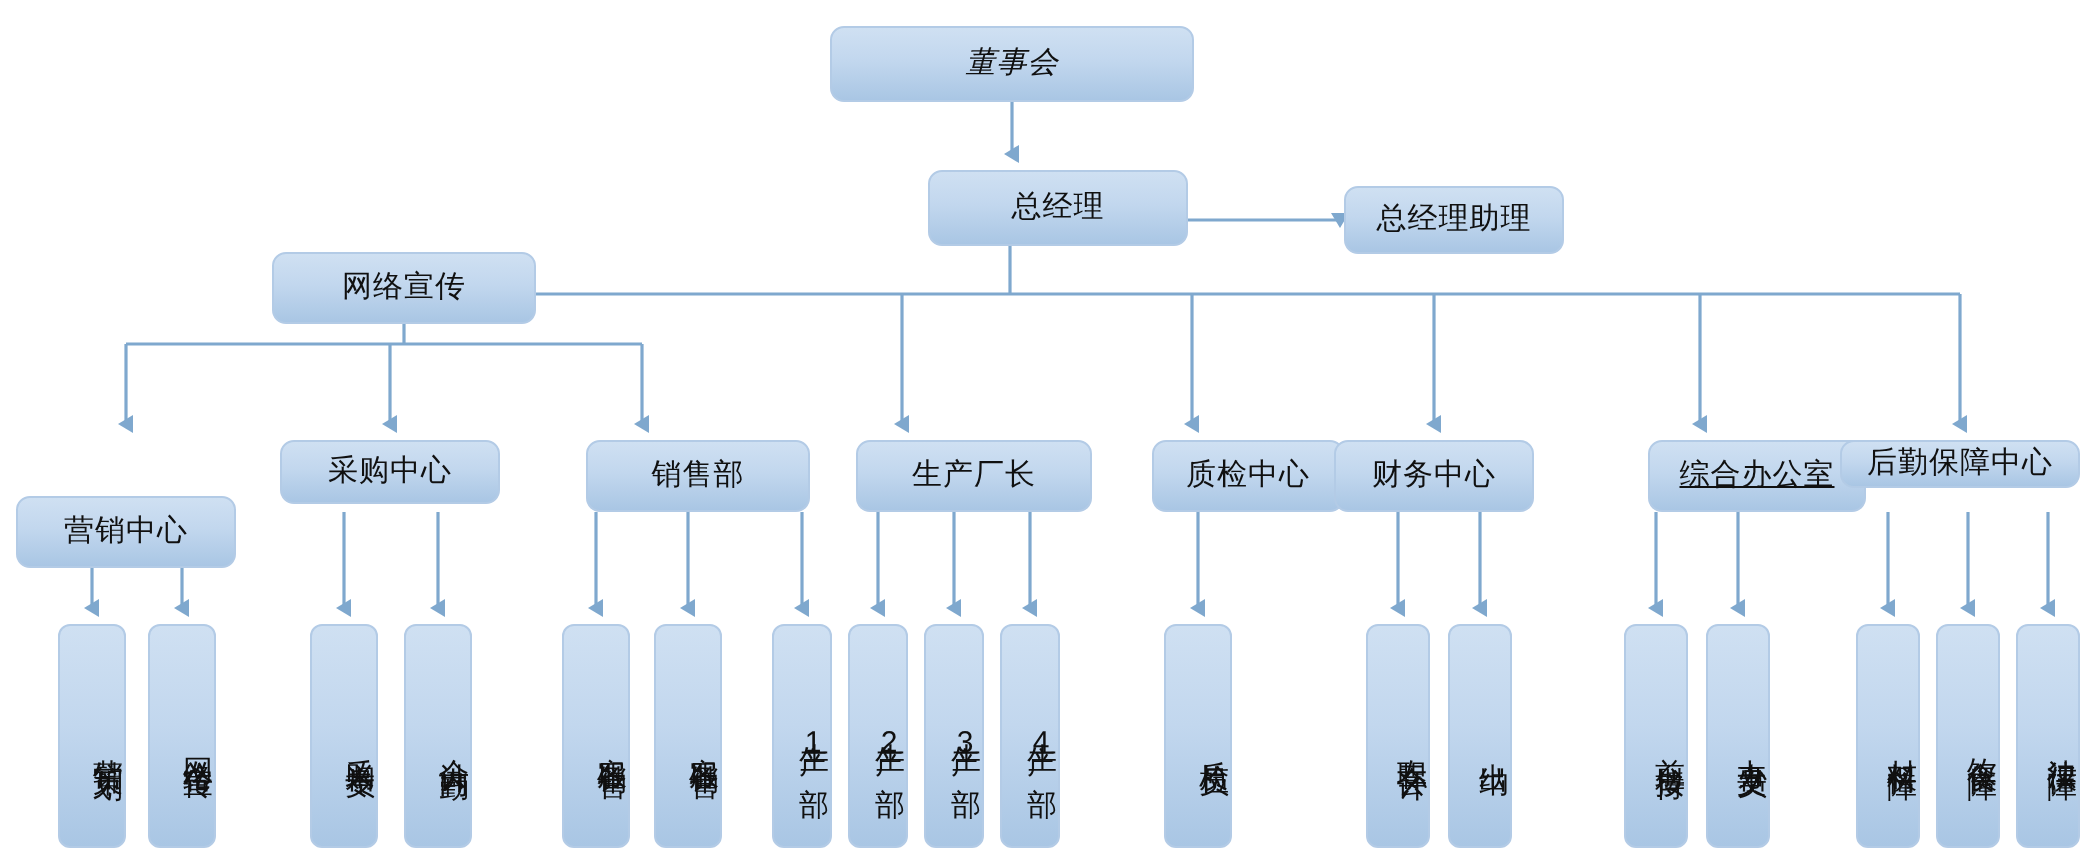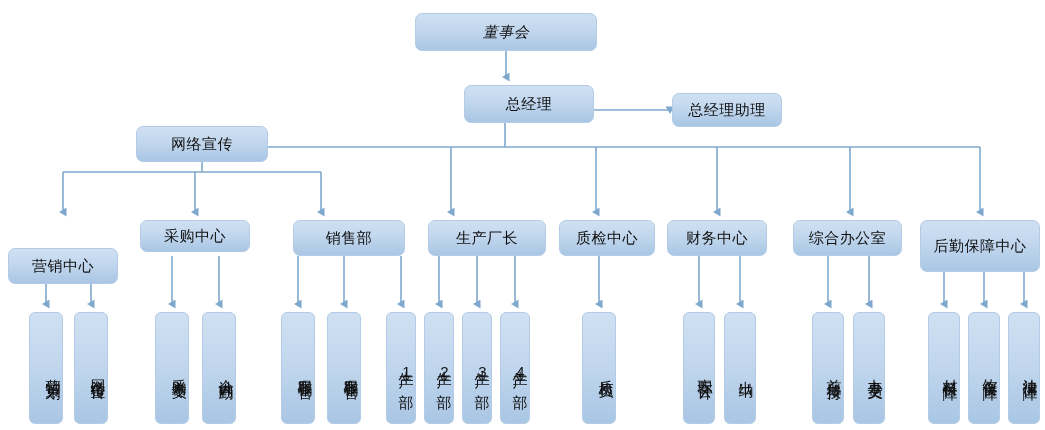--- a/index.html
+++ b/index.html
@@ -155,45 +155,45 @@
       </div>
       <div class="node leaf" style="left: 424px; top: 312px; width: 30px; height: 112px;">
         <span class="label">生产2部</span>
       </div>
       <div class="node leaf" style="left: 462px; top: 312px; width: 30px; height: 112px;">
         <span class="label">生产3部</span>
       </div>
       <div class="node leaf" style="left: 500px; top: 312px; width: 30px; height: 112px;">
         <span class="label">生产4部</span>
       </div>
-      <div class="node" style="left: 559px; top: 220px; width: 96px; height: 36px; align-items: center;">
+      <div class="node" style="left: 576px; top: 220px; width: 96px; height: 36px; align-items: center;">
         <span class="label">质检中心</span>
       </div>
       <div class="node leaf" style="left: 582px; top: 312px; width: 34px; height: 112px;">
         <span class="label">质检员</span>
       </div>
       <div class="node" style="left: 667px; top: 220px; width: 100px; height: 36px; justify-content: center;">
         <span class="label">财务中心</span>
       </div>
       <div class="node leaf" style="left: 683px; top: 312px; width: 32px; height: 112px;">
         <span class="label">专职会计</span>
       </div>
       <div class="node leaf" style="left: 724px; top: 312px; width: 32px; height: 112px;">
         <span class="label">出纳</span>
       </div>
-      <div class="node" style="left: 793px; top: 220px; width: 109px; height: 36px;">
+      <div class="node" style="left: 824px; top: 220px; width: 109px; height: 36px; text-decoration: underline;">
         <span class="label">综合办公室</span>
       </div>
       <div class="node leaf" style="left: 812px; top: 312px; width: 32px; height: 112px;">
         <span class="label">前台接待</span>
       </div>
       <div class="node leaf" style="left: 853px; top: 312px; width: 32px; height: 112px;">
         <span class="label">办事文员</span>
       </div>
-      <div class="node" style="left: 920px; top: 220px; width: 120px; height: 52px;">
+      <div class="node" style="left: 920px; top: 220px; width: 120px; height: 24px;">
         <span class="label">后勤保障中心</span>
       </div>
       <div class="node leaf" style="left: 928px; top: 312px; width: 32px; height: 112px;">
         <span class="label">材料保障</span>
       </div>
       <div class="node leaf" style="left: 968px; top: 312px; width: 32px; height: 112px;">
         <span class="label">饮食保障</span>
       </div>
       <div class="node leaf" style="left: 1008px; top: 312px; width: 32px; height: 112px;">
         <span class="label">法律保障</span>

